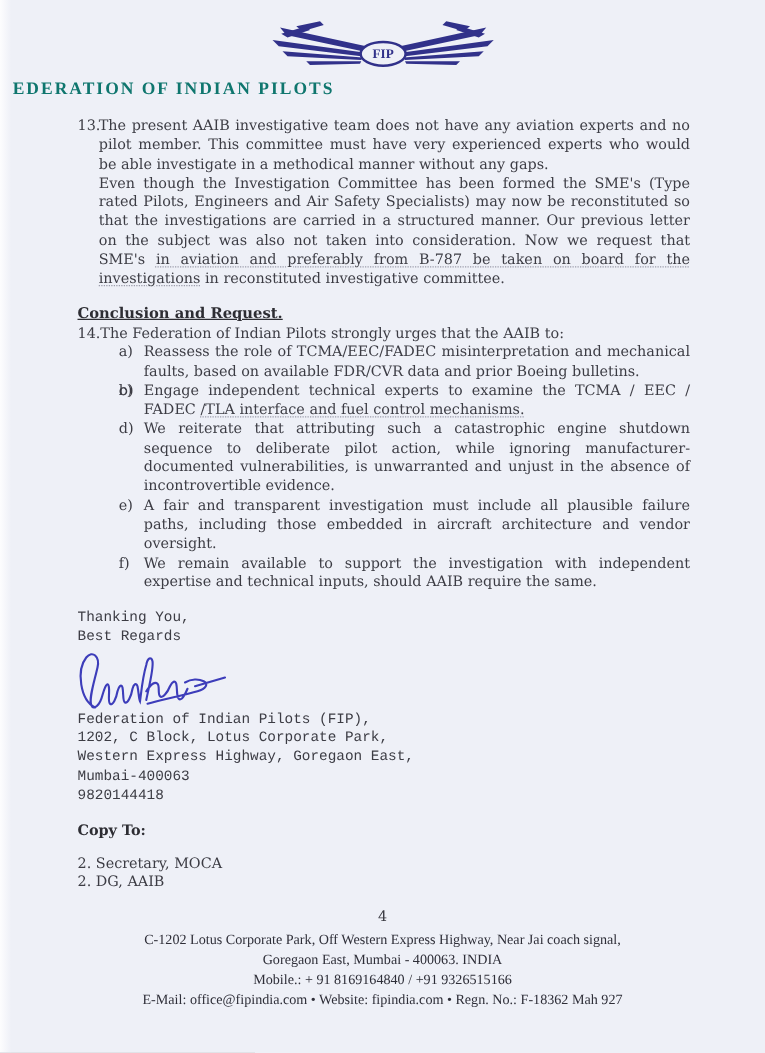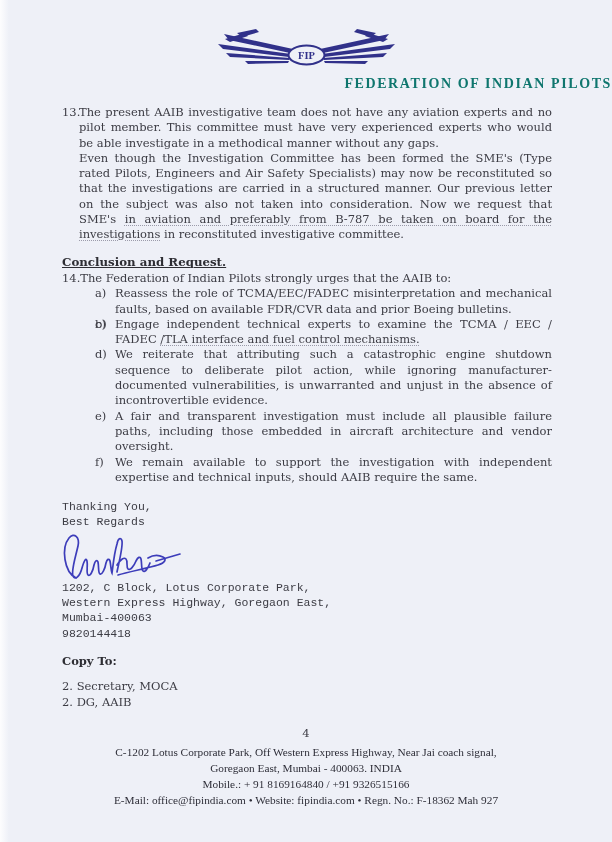--- a/index.html
+++ b/index.html
@@ -12,21 +12,21 @@
     font-family:"DejaVu Serif", serif;
     color:#3c3c44;
   }
   .page::before{
     content:"";
     position:absolute;left:0;top:0;bottom:0;width:9px;
     background:linear-gradient(to right,#fdfdfe,#eef0f7);
     pointer-events:none;
   }
   
-  .letterhead{padding-top:28px;text-align:right;}
+  .letterhead{padding-top:16px;text-align:left;}
   .logo{display:block;margin:0 auto;}
   .org-title{
     margin-top:4px;
     font-family:"Liberation Serif", serif;
     font-weight:bold;
     font-size:14px;
     letter-spacing:1.6px;
     color:#0f766e;
   }
   
@@ -158,20 +158,21 @@
       <svg class="signature" width="130" height="52" viewBox="0 0 130 52" aria-hidden="true">
         <path d="M16,46 C4,40 1,16 9,6 C14,0 20,5 18,14 C15,27 11,39 13,44 C15,49 20,44 22,36
                  C24,29 26,25 27,29 C28,34 26,41 28,43 C30,45 33,39 34,33 C35,29 37,27 38,30
                  C39,35 38,41 40,42 C42,43 45,37 46,31 C47,27 49,26 50,29 C51,34 51,39 52,41
                  C53,34 54,22 57,12 C58,6 61,5 62,9 C63,15 59,30 57,40
                  M57,33 C61,27 64,25 66,27 C68,29 66,35 68,37 C70,39 74,34 76,29 C78,25 80,24 81,27
                  C82,31 81,37 83,39 C85,41 88,36 90,31
                  M88,26 C93,23 99,23 103,25 C107,27 105,31 98,33 C88,36 68,40 58,43
                  M96,29 L120,22" fill="none" stroke="#3d3dba" stroke-width="1.7" stroke-linecap="round"></path>
       </svg>
+      <div>Federation of Indian Pilots (FIP),</div>
       <div>1202, C Block, Lotus Corporate Park,</div>
       <div>Western Express Highway, Goregaon East,</div>
       <div>Mumbai-400063</div>
       <div>9820144418</div>
     </div>
 
     <div class="copy-to">
       <span class="copy-heading">Copy To:</span>
       <div class="copy-items">
         <div>2. Secretary, MOCA</div>

